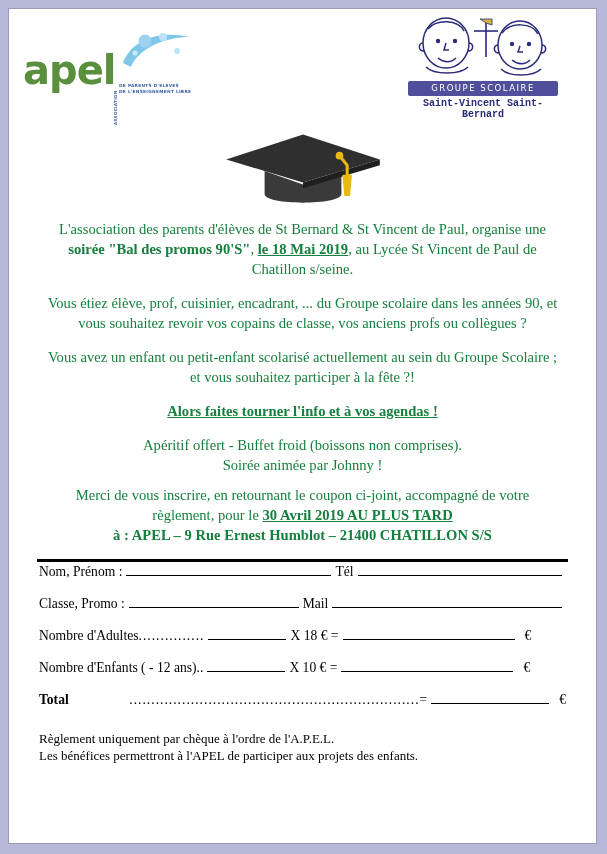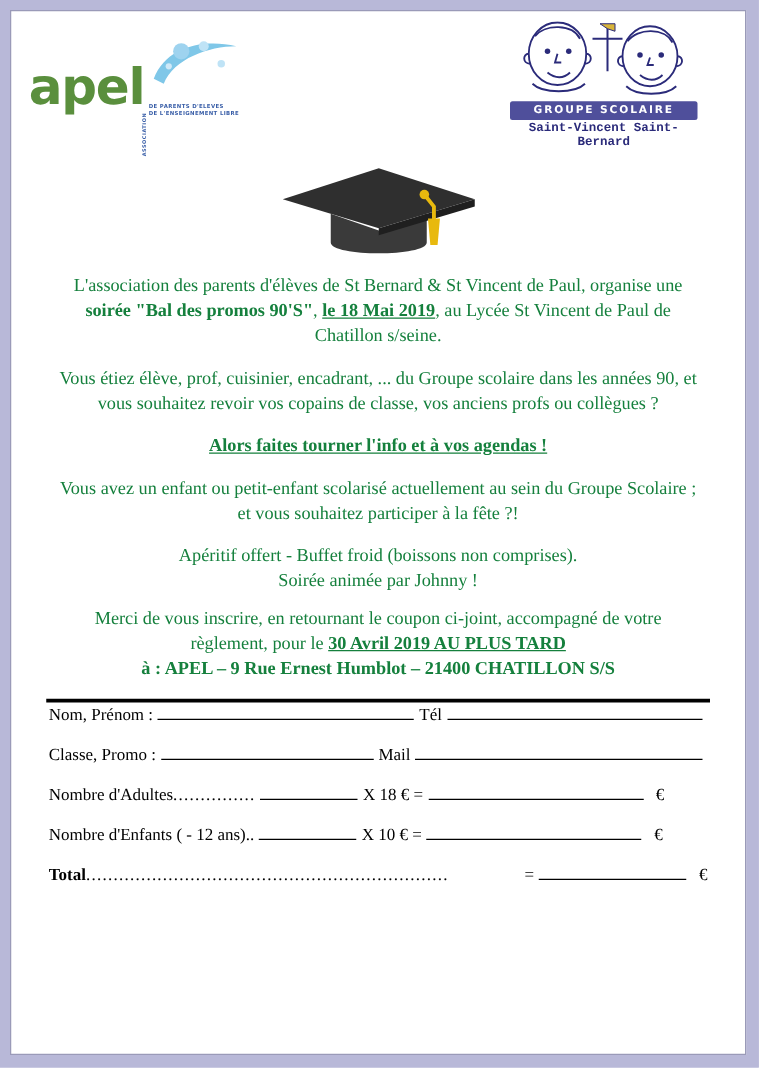--- a/index.html
+++ b/index.html
@@ -101,21 +101,21 @@
     height: 15px;
     background: #4f4f9b;
     border-radius: 2px;
   }
   .gs-band span {
     display: block;
     text-align: center;
     color: #ffffff;
     font-family: "DejaVu Sans", sans-serif;
     font-size: 8.5px;
-    font-weight: bold;
+    font-weight: normal;
     line-height: 15px;
     letter-spacing: 1.5px;
   }
   .gs-names {
     position: absolute;
     left: 6px;
     top: 81px;
     width: 150px;
     text-align: center;
     font-family: Liberation Mono, monospace;
@@ -173,20 +173,21 @@
   .coupon {
     padding: 0 30px;
     font-size: 13.6px;
     line-height: 17px;
   }
   .row {
     display: flex;
     align-items: baseline;
     margin-bottom: 14px;
     white-space: nowrap;
+    text-align: right;
   }
   .lbl { flex: none; }
   .line {
     border-bottom: 1px solid #000;
     flex: 1 1 auto;
     height: 13px;
     margin: 0 4px;
   }
   .line.w1 { flex: 0 0 205px; }
   .line.w3 { flex: 0 0 170px; }
@@ -281,23 +282,23 @@
       <path d="M141 54 L151 54 L149 76 L143 76 Z" fill="#e8b90e"></path>
     </svg>
   </div>
 
   <div class="body-text">
 
     <p><span>L'association des parents d'élèves de St Bernard &amp; St Vincent de Paul, organise une </span><b>soirée "Bal des promos 90'S"</b><span>, </span><b class="u">le 18 Mai 2019</b><span>, au Lycée St Vincent de Paul de Chatillon s/seine.</span></p>
 
     <p>Vous étiez élève, prof, cuisinier, encadrant, ... du Groupe scolaire dans les années 90, et vous souhaitez revoir vos copains de classe, vos anciens profs ou collègues ?</p>
 
+    <p>Vous avez un enfant ou petit-enfant scolarisé actuellement au sein du Groupe Scolaire ; et vous souhaitez participer à la fête ?!</p>
+
     <p><b class="u">Alors faites tourner l'info et à vos agendas !</b></p>
-
-    <p>Vous avez un enfant ou petit-enfant scolarisé actuellement au sein du Groupe Scolaire ; et vous souhaitez participer à la fête ?!</p>
 
     <p class="center-tight">
       <span>Apéritif offert - Buffet froid (boissons non comprises).</span><br>
       <span>Soirée animée par Johnny !</span>
     </p>
 
     <p><span>Merci de vous inscrire, en retournant le coupon ci-joint, accompagné de votre règlement, pour le </span><b class="u">30 Avril 2019 AU PLUS TARD</b><br><b>à : APEL – 9 Rue Ernest Humblot – 21400 CHATILLON S/S</b></p>
   </div>
 
   <div class="rule"></div>
@@ -338,15 +339,19 @@
 
     <div class="row">
       <span class="lbl bold">Total</span>
       <span class="dots long">..................................................................</span>
       <span class="lbl">=</span>
       <span class="line w6"></span>
       <span class="euro">€</span>
     </div>
   </div>
 
+  <div class="footer">
+    <div>Règlement uniquement par chèque à l'ordre de l'A.P.E.L.</div>
+    <div>Les bénéfices permettront à l'APEL de participer aux projets des enfants.</div>
+  </div>
 
 </div>
 </div>
 
 </body></html>

